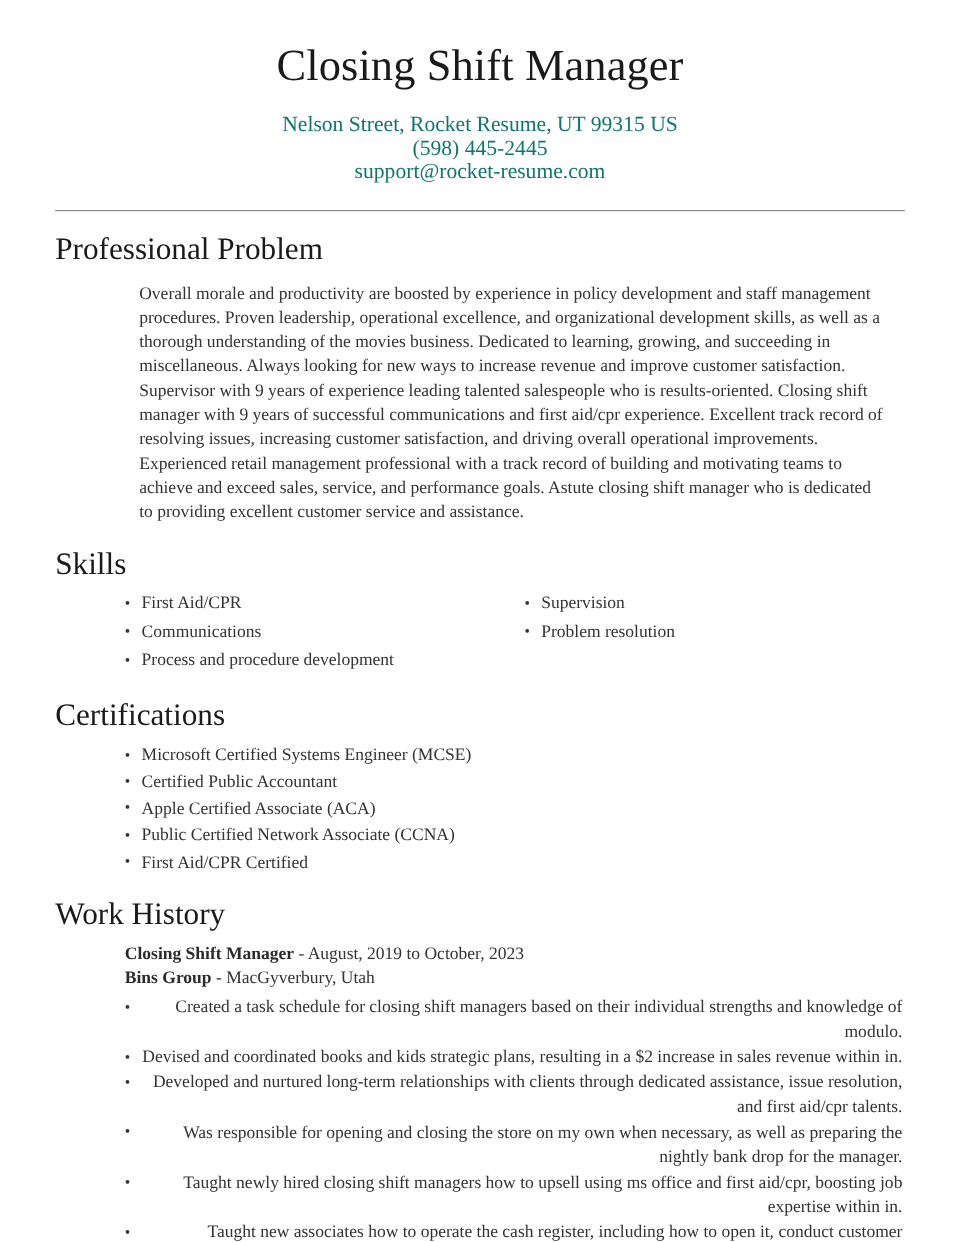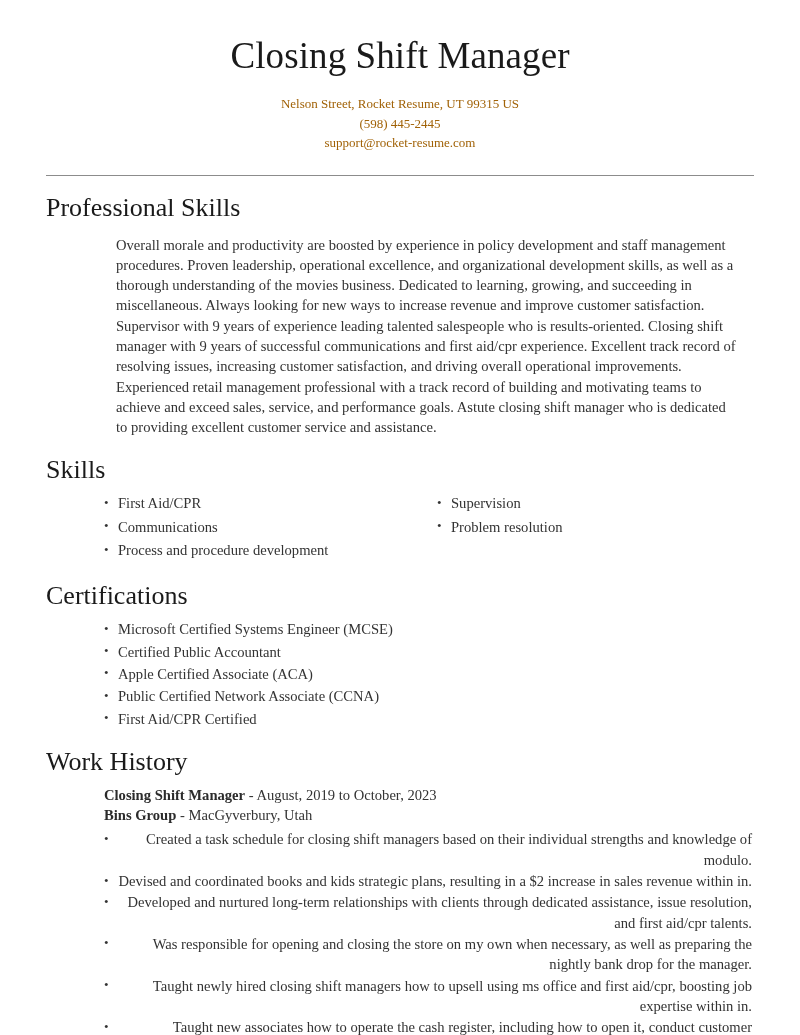--- a/index.html
+++ b/index.html
@@ -30,23 +30,23 @@
   }
   .resume-name {
     font-size: 37px;
     line-height: 44px;
     font-weight: 400;
     color: #1a1a1a;
     letter-spacing: 0.1px;
     margin: 0 0 16px 0;
   }
   .contact-line {
-    font-size: 13px;
+    font-size: 18px;
     line-height: 19.5px;
-    color: #a16207;
+    color: #0f766e;
     margin: 0;
   }
   .header-rule {
     margin-top: 22px;
     border: 0;
     border-top: 1px solid #8c8c8c;
     height: 0;
   }
 
   
@@ -147,21 +147,21 @@
 
   <div class="resume-header">
     <h1 class="resume-name">Closing Shift Manager</h1>
     <p class="contact-line">Nelson Street, Rocket Resume, UT 99315 US</p>
     <p class="contact-line">(598) 445-2445</p>
     <p class="contact-line">support@rocket-resume.com</p>
     <hr class="header-rule">
   </div>
 
   <div class="section section-first">
-    <h2 class="section-title">Professional Skills</h2>
+    <h2 class="section-title">Professional Problem</h2>
     <p class="summary-text">Overall morale and productivity are boosted by experience in policy development and staff management procedures. Proven leadership, operational excellence, and organizational development skills, as well as a thorough understanding of the movies business. Dedicated to learning, growing, and succeeding in miscellaneous. Always looking for new ways to increase revenue and improve customer satisfaction. Supervisor with 9 years of experience leading talented salespeople who is results-oriented. Closing shift manager with 9 years of successful communications and first aid/cpr experience. Excellent track record of resolving issues, increasing customer satisfaction, and driving overall operational improvements. Experienced retail management professional with a track record of building and motivating teams to achieve and exceed sales, service, and performance goals. Astute closing shift manager who is dedicated to providing excellent customer service and assistance.</p>
   </div>
 
   <div class="section">
     <h2 class="section-title">Skills</h2>
     <div class="skills-columns">
       <div class="skills-col">
         <ul class="bullets">
           <li>First Aid/CPR</li>
           <li>Communications</li>

